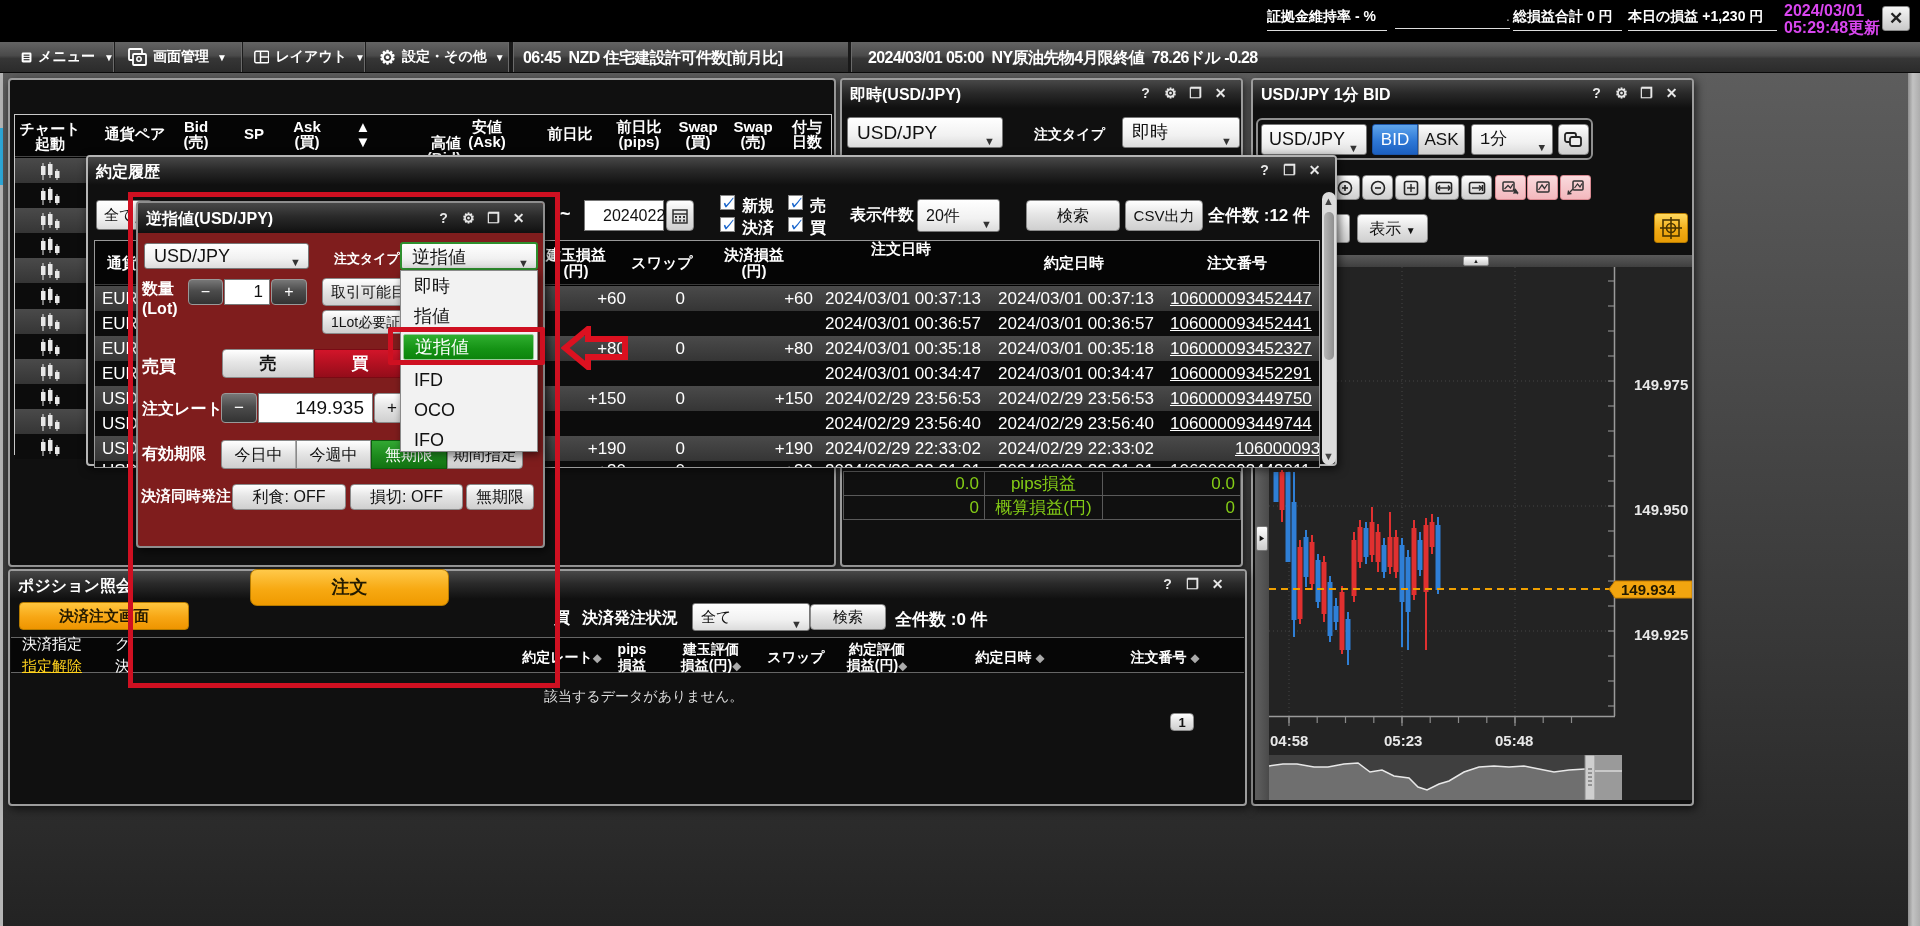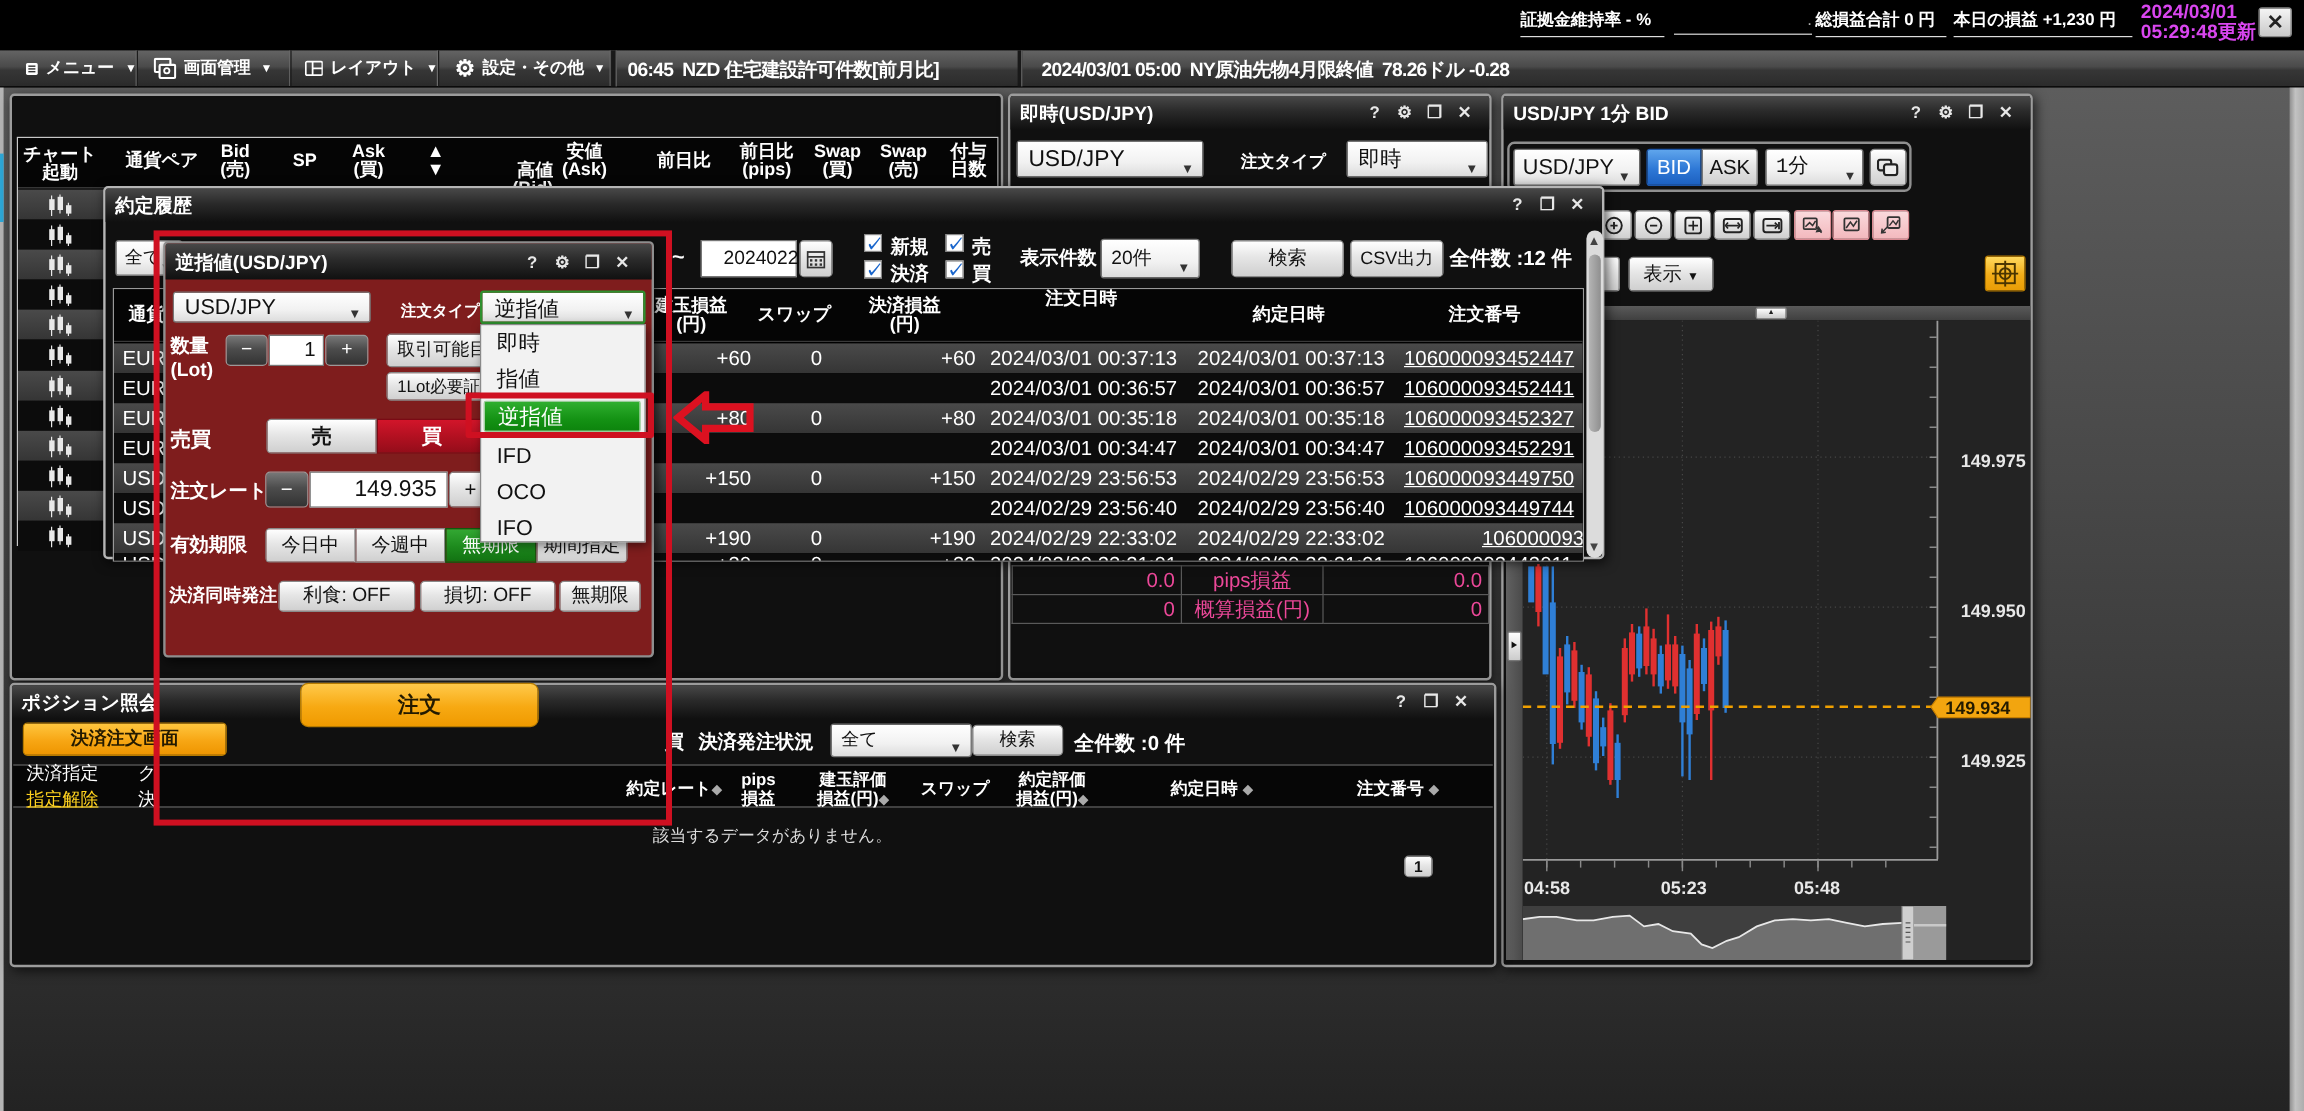--- a/index.html
+++ b/index.html
@@ -238,21 +238,21 @@
   </div>
 
   <div class="win" style="left:840px;top:78px;width:403px;height:489px;">
     <div class="tbar">
         <span class="ttl">即時(USD/JPY)</span>
       <span class="ticons"><span>?</span><span>⚙</span><span>❐</span><span>✕</span></span>
       </div>
     <div class="combo abs" style="left:5px;top:37px;width:156px;height:31px;font-size:19px;line-height:29px;padding-left:9px;">USD/JPY<span class="arr" style="top:9px;">▼</span></div>
     <div class="abs" style="left:192px;top:46px;color:#fff;font-size:14px;font-weight:bold;">注文タイプ</div>
     <div class="combo abs" style="left:280px;top:37px;width:118px;height:31px;font-size:18px;line-height:29px;padding-left:9px;">即時<span class="arr" style="top:9px;">▼</span></div>
-    <table class="abs" style="left:1px;top:391px;width:398px;height:46px;border-collapse:collapse;color:#ec4899;font-size:17px;">
+    <table class="abs" style="left:1px;top:391px;width:398px;height:46px;border-collapse:collapse;color:#84cc16;font-size:17px;">
       <tbody>
           <tr>
         <td style="border:1px solid #5a5a5a;width:141px;text-align:right;padding-right:5px;">0.0</td>
         <td style="border:1px solid #5a5a5a;width:118px;text-align:center;">pips損益</td>
         <td style="border:1px solid #5a5a5a;text-align:right;padding-right:5px;">0.0</td>
       </tr>
       <tr>
         <td style="border:1px solid #5a5a5a;text-align:right;padding-right:5px;">0</td>
         <td style="border:1px solid #5a5a5a;text-align:center;">概算損益(円)</td>
         <td style="border:1px solid #5a5a5a;text-align:right;padding-right:5px;">0</td>

